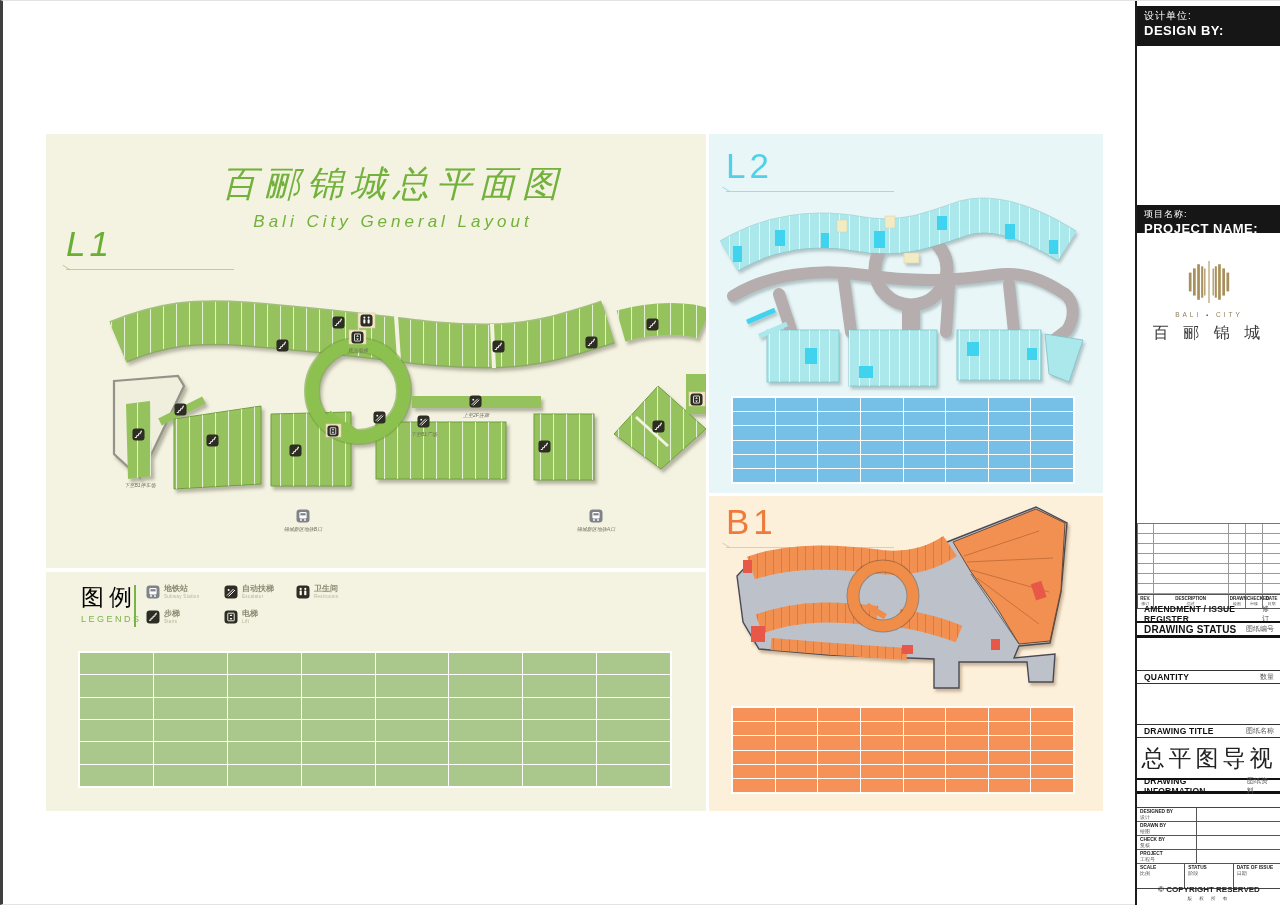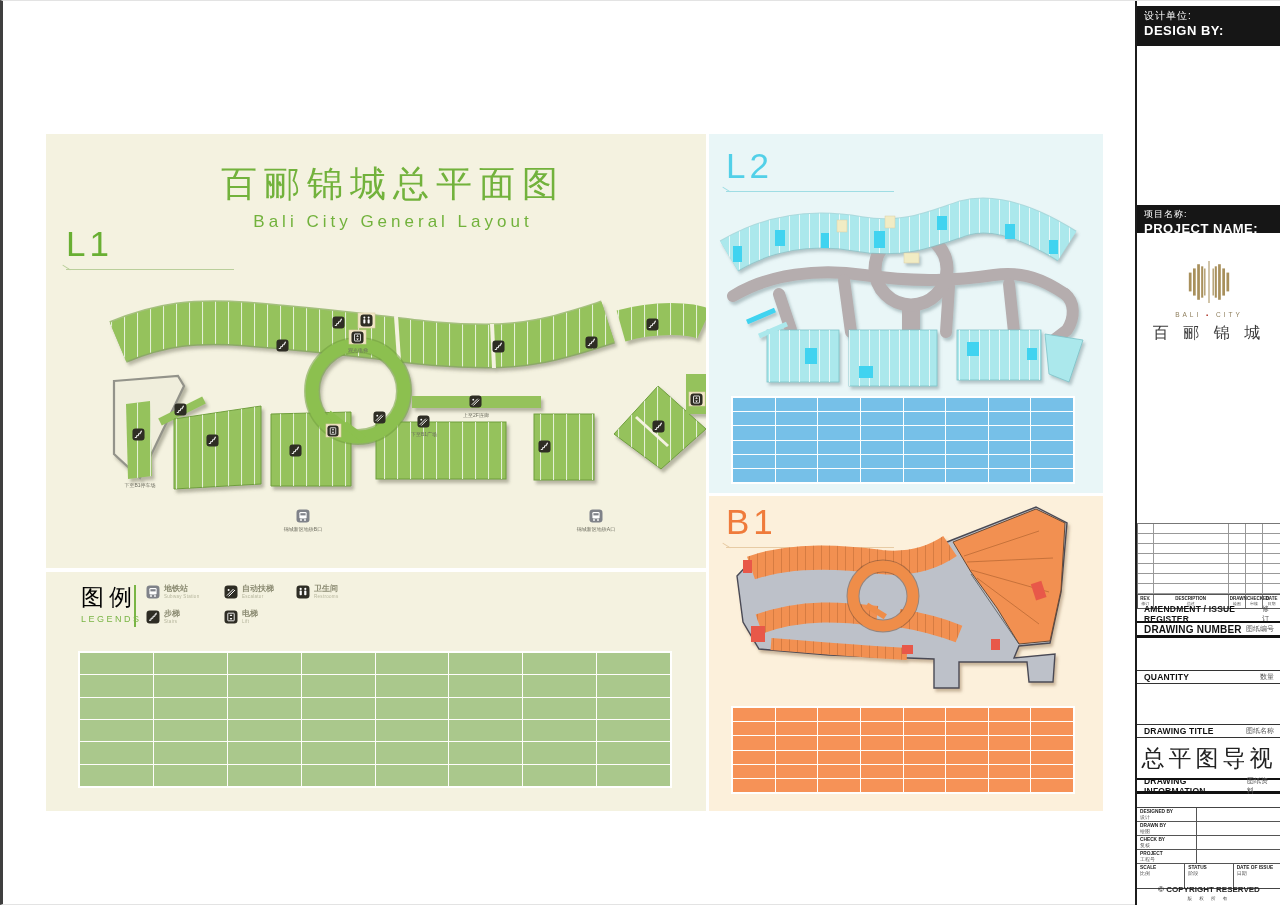--- a/index.html
+++ b/index.html
@@ -1,21 +1,21 @@
 <!DOCTYPE html>
 <html><head>
 <meta charset="utf-8">
 <style>
   html,body{margin:0;padding:0;}
   body{width:1280px;height:905px;position:relative;background:#fff;
        font-family:"Liberation Sans","DejaVu Sans",sans-serif;overflow:hidden;}
   .sheet{position:absolute;inset:0;background:#fff;border-top:1px solid #e3e3e3;
          border-bottom:1px solid #e3e3e3;border-left:3px solid #3f3f3f;box-sizing:border-box;}
   .panel{position:absolute;overflow:hidden;}
-  .panel-l1{left:43px;top:133px;width:660px;height:434px;background:#f4f2e0;}
+  .panel-l1{left:43px;top:133px;width:660px;height:434px;background:#f4f2e0;font-style:italic;}
   .panel-legend{left:43px;top:571px;width:660px;height:239px;background:#f4f2e0;}
   .panel-l2{left:706px;top:133px;width:394px;height:359px;background:#e9f6f7;}
   .panel-b1{left:706px;top:495px;width:394px;height:315px;background:#fcf0db;}
 
   .main-title{position:absolute;top:26px;left:0;right:0;text-align:center;padding-left:34px;}
   .title-cn{font-size:36px;color:#72b23c;letter-spacing:7px;font-weight:500;}
   .title-en{font-size:17px;color:#72b23c;letter-spacing:4px;margin-top:3px;}
 
   .floor-label{position:absolute;font-weight:400;letter-spacing:4px;line-height:1;}
   .fl-l1{left:20px;top:92px;font-size:35px;color:#69af33;}
@@ -674,21 +674,21 @@
             <div class="rh-cn">日期</div>
           </div>
       </div>
     </div>
 
     <div class="tb-row tb-amend">
       <span class="row-en">AMENDMENT / ISSUE REGISTER</span>
       <span class="row-cn">修订</span>
     </div>
     <div class="tb-row tb-dnum">
-      <span class="row-en row-en-lg">DRAWING NUMBER</span>
+      <span class="row-en row-en-lg">DRAWING STATUS</span>
       <span class="row-cn">图纸编号</span>
     </div>
     <div class="tb-row tb-qty">
       <span class="row-en">QUANTITY</span>
       <span class="row-cn">数量</span>
     </div>
     <div class="tb-row tb-dtitle">
       <span class="row-en">DRAWING TITLE</span>
       <span class="row-cn">图纸名称</span>
     </div>

